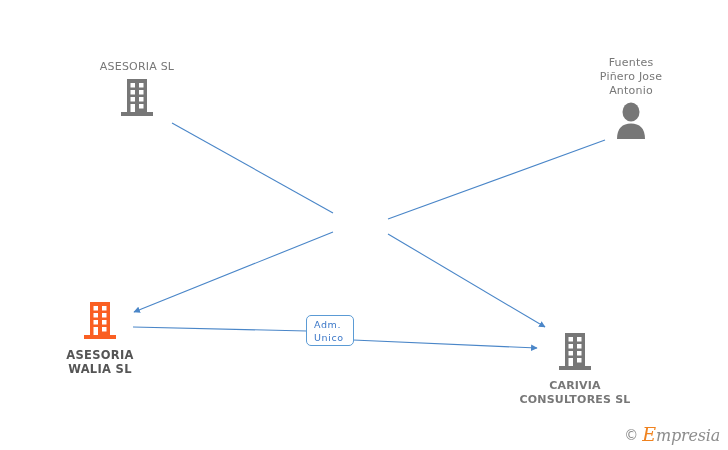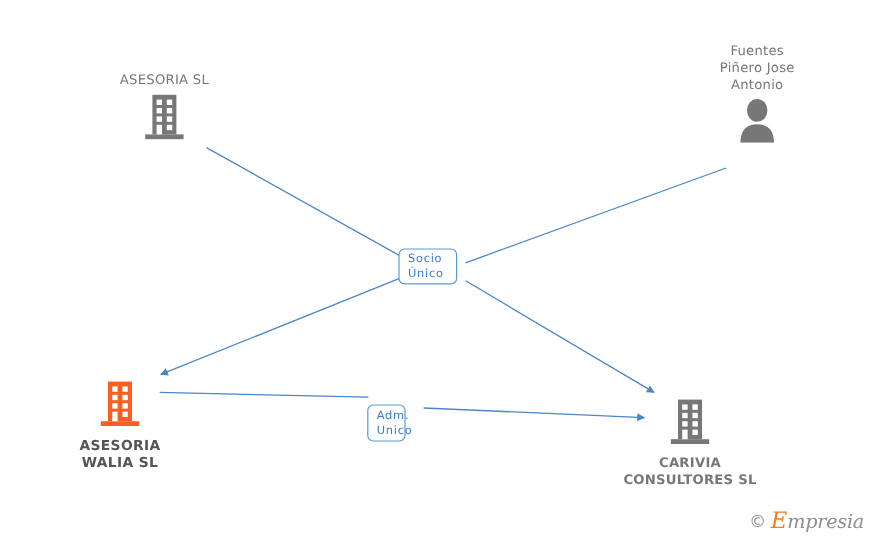--- a/index.html
+++ b/index.html
@@ -148,33 +148,33 @@
         <rect x="11.5" y="13" width="4.5" height="4.5" fill="#ffffff"></rect>
         <rect x="20" y="13" width="4.5" height="4.5" fill="#ffffff"></rect>
         <rect x="11.5" y="20" width="4.5" height="4.5" fill="#ffffff"></rect>
         <rect x="20" y="20" width="4.5" height="4.5" fill="#ffffff"></rect>
         <rect x="11.5" y="27" width="4.5" height="8" fill="#ffffff"></rect>
         <rect x="20" y="27" width="4.5" height="4.5" fill="#ffffff"></rect>
       </svg>
     </span>
   </div>
 
-  <div class="node" style="left:556px; top:36px;justify-content:center;">
+  <div class="node" style="left:556px; top:56px;justify-content:center;">
     <div class="node-label label-above">Fuentes
 Piñero Jose
 Antonio</div>
     <span class="node-icon">
       <svg width="34" height="38" viewBox="0 0 34 38" xmlns="http://www.w3.org/2000/svg">
         <ellipse cx="17" cy="11" rx="8.5" ry="9.5" fill="#777777"></ellipse>
         <path d="M 3 38 C 3 27 8.5 22.5 17 22.5 C 25.5 22.5 31 27 31 38 Z" fill="#777777"></path>
       </svg>
     </span>
   </div>
 
-  <div class="node" style="left:25px; top:316px;align-items:center;">
+  <div class="node" style="left:25px; top:300px;align-items:center;">
     <span class="node-icon">
       <svg width="36" height="40" viewBox="0 0 36 40" xmlns="http://www.w3.org/2000/svg">
         <rect x="8" y="2" width="20" height="33" fill="#fa5f22"></rect>
         <rect x="2" y="35" width="32" height="4" fill="#fa5f22"></rect>
         <rect x="11.5" y="6" width="4.5" height="4.5" fill="#ffffff"></rect>
         <rect x="20" y="6" width="4.5" height="4.5" fill="#ffffff"></rect>
         <rect x="11.5" y="13" width="4.5" height="4.5" fill="#ffffff"></rect>
         <rect x="20" y="13" width="4.5" height="4.5" fill="#ffffff"></rect>
         <rect x="11.5" y="20" width="4.5" height="4.5" fill="#ffffff"></rect>
         <rect x="20" y="20" width="4.5" height="4.5" fill="#ffffff"></rect>
@@ -198,24 +198,22 @@
         <rect x="11.5" y="20" width="4.5" height="4.5" fill="#ffffff"></rect>
         <rect x="20" y="20" width="4.5" height="4.5" fill="#ffffff"></rect>
         <rect x="11.5" y="27" width="4.5" height="8" fill="#ffffff"></rect>
         <rect x="20" y="27" width="4.5" height="4.5" fill="#ffffff"></rect>
       </svg>
     </span>
     <div class="node-label label-below">CARIVIA
 CONSULTORES SL</div>
   </div>
 
-  <div class="relbox stacked" style="left:332px; top:207px; width:49px; height:30px;">Socio
-Único</div>
-
-  <div class="relbox" style="left:306px; top:337px; width:32px; height:31px;">Adm.
+
+  <div class="relbox" style="left:306px; top:315px; width:48px; height:31px;">Adm.
 Unico</div>
 
   <div id="watermark">
     <span class="copy">©</span>
     <span class="brand"><span class="cap">E</span><span>mpresia</span></span>
   </div>
 
 </div>
 
 </body></html>

